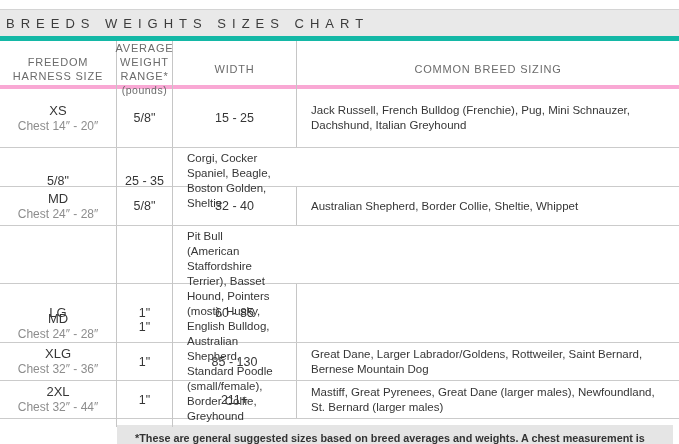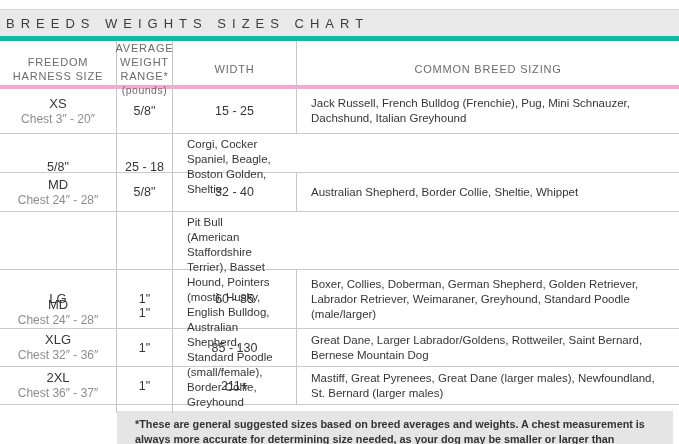--- a/index.html
+++ b/index.html
@@ -34,21 +34,21 @@
   }
   .c1,.c2,.c3{border-right:1px solid #c6c6c6;}
 
   
   .thead{height:48px;border-bottom:4px solid #f9a8d4;box-sizing:border-box;}
   .thead .cell{color:#6b6b6b;font-size:11px;letter-spacing:0.8px;line-height:14px;}
   .thead .sub{font-size:10.5px;letter-spacing:0.5px;}
 
   
   .trow{border-bottom:1px solid #cbcbcb;box-sizing:border-box;}
-  .rh48{height:45px}.rh39{height:39px}.rh58{height:58px}.rh59{height:59px}.rh38{height:38px}
+  .rh48{height:59px}.rh39{height:39px}.rh58{height:58px}.rh59{height:59px}.rh38{height:38px}
   .size-code{font-size:13px;line-height:16px;color:#363636;font-weight:500;}
   .chest{font-size:12px;line-height:15px;color:#8d8d8d;}
   .val{font-size:12.5px;color:#363636;}
   .breeds{
     align-items:flex-start;justify-content:center;text-align:left;
     padding:3px 20px 3px 14px;font-size:11.5px;line-height:15px;color:#363636;
   }
 
   
   .footnote{
@@ -81,30 +81,30 @@
       <div>WIDTH</div>
     </div>
     <div class="cell c4">
       <div>COMMON BREED SIZING</div>
     </div>
   </div>
 
   <div class="grid-row trow rh48">
     <div class="cell c1">
       <div class="size-code">XS</div>
-      <div class="chest">Chest 3″ - 20″</div>
+      <div class="chest">Chest 14″ - 20″</div>
     </div>
     <div class="cell c2 val">5/8"</div>
     <div class="cell c3 val">15 - 25</div>
     <div class="cell c4 breeds">Jack Russell, French Bulldog (Frenchie), Pug, Mini Schnauzer, Dachshund, Italian Greyhound</div>
   </div>
 
   <div class="grid-row trow rh39">
     <div class="cell c2 val">5/8"</div>
-    <div class="cell c3 val">25 - 18</div>
+    <div class="cell c3 val">25 - 35</div>
     <div class="cell c4 breeds">Corgi, Cocker Spaniel, Beagle, Boston Golden, Sheltie</div>
   </div>
 
   <div class="grid-row trow rh39">
     <div class="cell c1">
       <div class="size-code">MD</div>
       <div class="chest">Chest 24″ - 28″</div>
     </div>
     <div class="cell c2 val">5/8"</div>
     <div class="cell c3 val">32 - 40</div>
@@ -119,37 +119,36 @@
     <div class="cell c2 val">1"</div>
     <div class="cell c4 breeds">Pit Bull (American Staffordshire Terrier), Basset Hound, Pointers (most), Husky, English Bulldog, Australian Shepherd, Standard Poodle (small/female), Border Collie, Greyhound</div>
   </div>
 
   <div class="grid-row trow rh59">
     <div class="cell c1">
       <div class="size-code">LG</div>
     </div>
     <div class="cell c2 val">1"</div>
     <div class="cell c3 val">60 - 85</div>
-    <div class="cell c4 breeds">Boxer, Collies, Doberman, German Shepherd, Golden Retriever, Labrador Retriever, Weimaraner, Greyhound, Standard Poodle (male/larger)</div>
   </div>
 
   <div class="grid-row trow rh38">
     <div class="cell c1">
       <div class="size-code">XLG</div>
       <div class="chest">Chest 32″ - 36″</div>
     </div>
     <div class="cell c2 val">1"</div>
     <div class="cell c3 val">85 - 130</div>
     <div class="cell c4 breeds">Great Dane, Larger Labrador/Goldens, Rottweiler, Saint Bernard, Bernese Mountain Dog</div>
   </div>
 
   <div class="grid-row trow rh38">
     <div class="cell c1">
       <div class="size-code">2XL</div>
-      <div class="chest">Chest 36″ - 37″</div>
+      <div class="chest">Chest 32″ - 44″</div>
     </div>
     <div class="cell c2 val">1"</div>
     <div class="cell c3 val">211+</div>
     <div class="cell c4 breeds">Mastiff, Great Pyrenees, Great Dane (larger males), Newfoundland, St. Bernard (larger males)</div>
   </div>
 
   <div class="footnote">*These are general suggested sizes based on breed averages and weights.  A chest measurement is always more accurate for determining size needed, as your dog may be smaller or larger than average.</div>
 
 </div>
 

